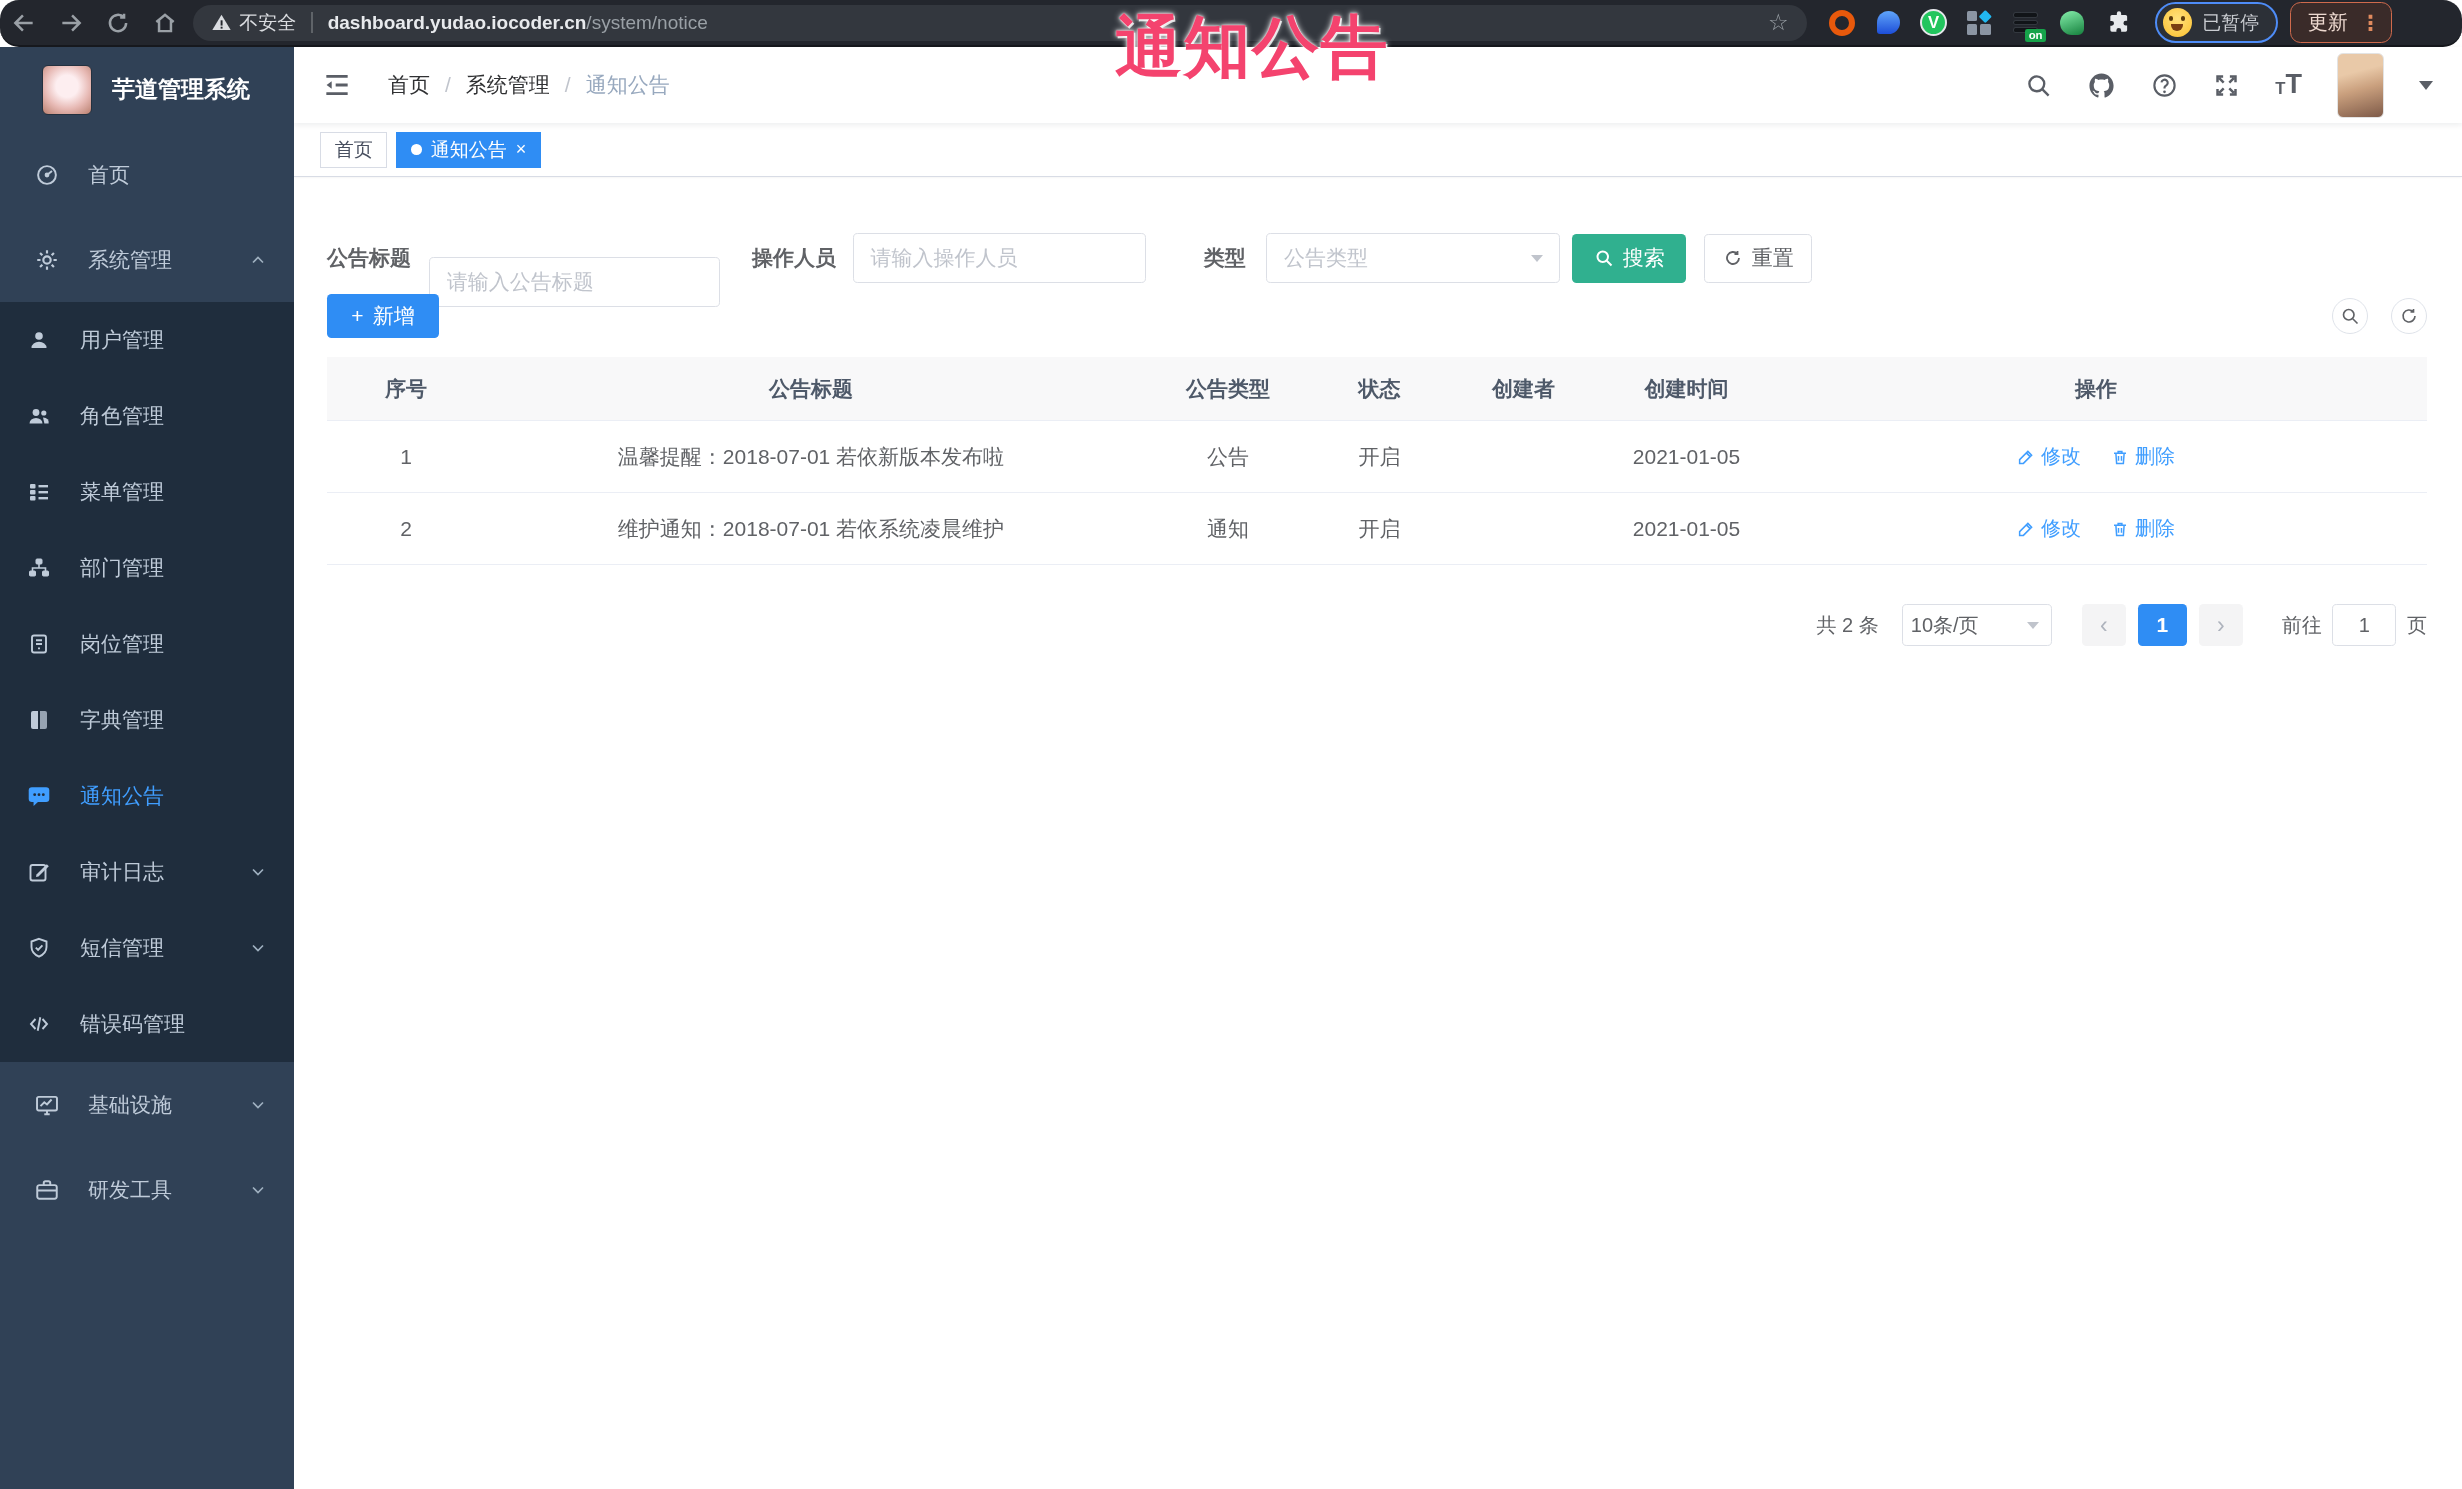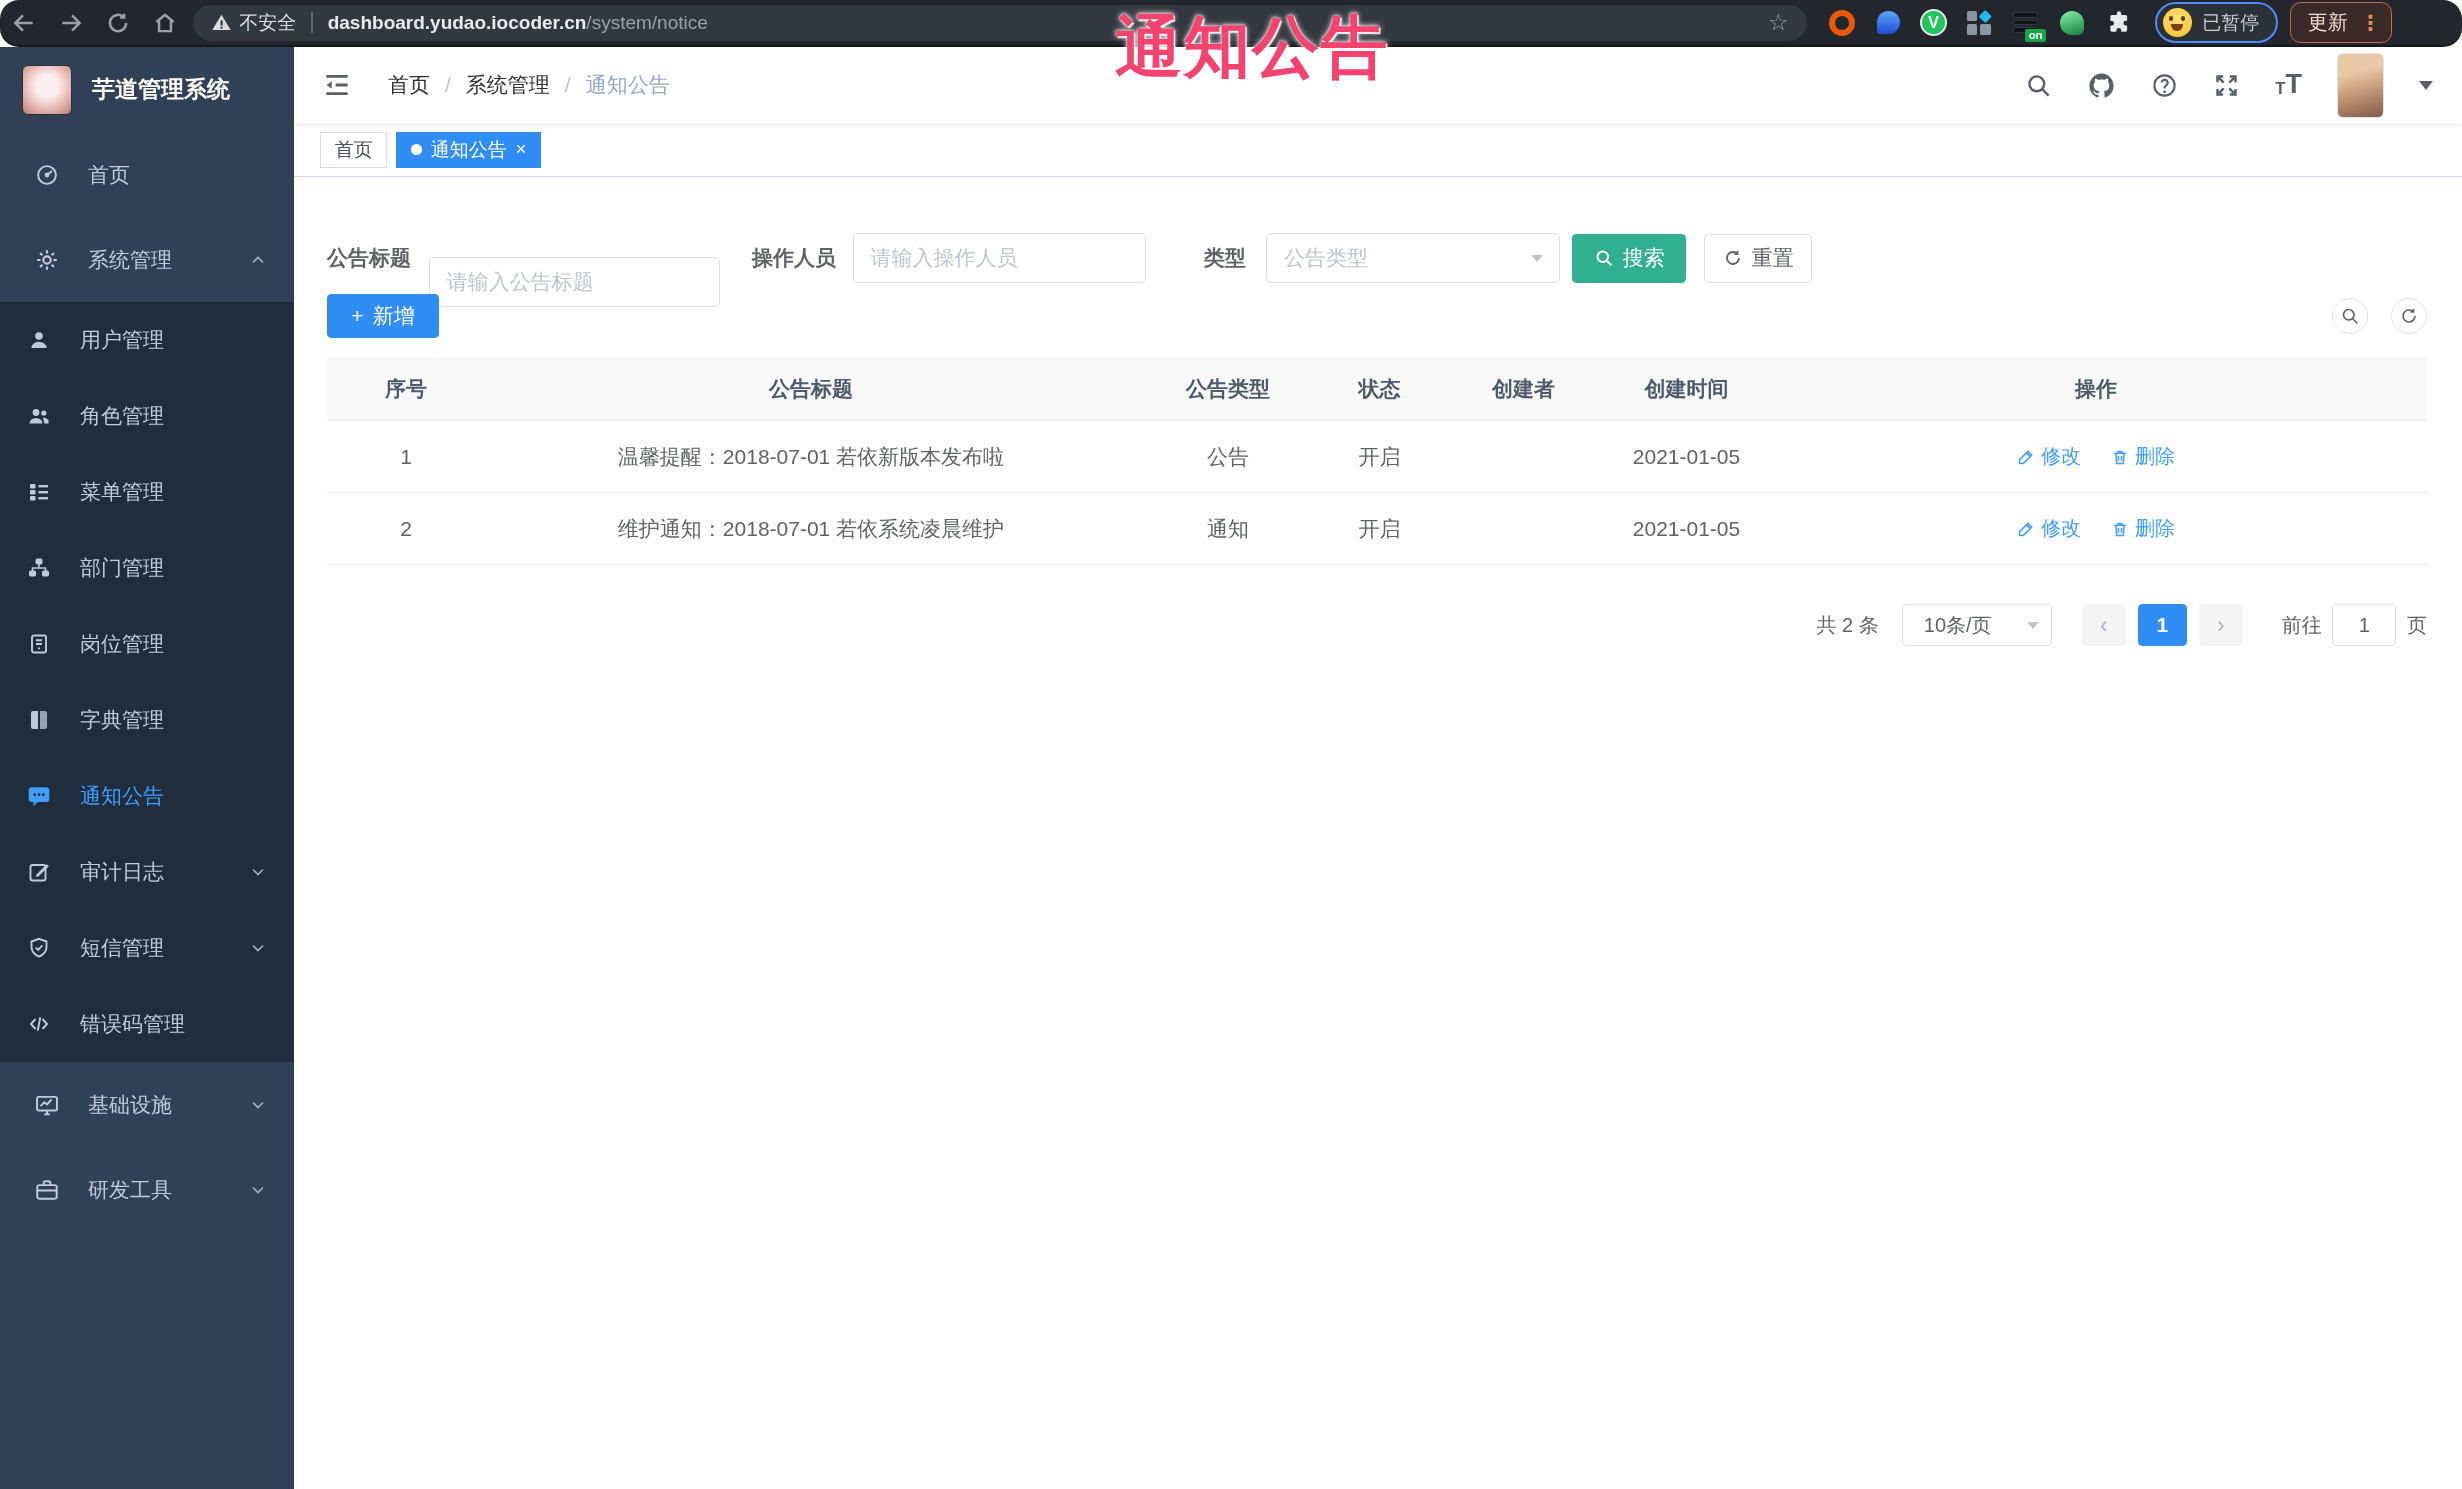--- a/index.html
+++ b/index.html
@@ -40,21 +40,21 @@
   .emoji { width:29px; height:29px; border-radius:50%; background:radial-gradient(circle at 50% 38%,#ffe17d,#fcc02e); position:relative; }
   .emoji:before { content:""; position:absolute; left:6px; top:8.3px; width:4.6px; height:4.6px; border-radius:50%; background:#5b3a0d; box-shadow:12px 0 0 #5b3a0d; }
   .emoji:after { content:""; position:absolute; left:8.3px; top:16px; width:12px; height:6.8px; border-radius:0 0 12px 12px; background:#7a3f12; }
   .paused-txt { color:#c9ccd1; font-size:19px; }
   .update-pill { margin-left:12px; border:1.5px solid #cf6a4c; background:#3a2b29; border-radius:10.6px; padding:0 10.6px 0 16.7px; gap:12px; }
   .update-txt { color:#ecd8cf; font-size:20px; }
   .dots { color:#e08a5e; font-size:21px; font-weight:700; }
 
   
   .sidebar { position:absolute; left:0; top:47px; width:294px; height:1443px; background:#304156; z-index:5; }
-  .logo-row { height:85px; display:flex; align-items:center; padding-left:22px; gap:20px; }
+  .logo-row { height:85px; display:flex; align-items:center; padding-left:42px; gap:20px; }
   .logo-img { width:50px; height:50px; border-radius:6px;
     background:radial-gradient(circle at 50% 42%,#fdeef0 0 30%,#e7b9b4 62%,#b97f6e); border:0.8px solid #24313f; }
   .app-title { color:#fff; font-size:23px; font-weight:700; }
   .mitem { height:85px; display:flex; align-items:center; color:#bfcbd9; font-size:21px; padding:0 26px 0 32px; gap:26px; cursor:pointer; }
   .sub { background:#1f2d3d; }
   .sub .mitem { height:76px; padding-left:24px; }
   .micon { width:30px; display:flex; justify-content:center; }
   .chev { margin-left:auto; color:#9fb0c0; }
   .mitem.active { color:#409eff; }
 
@@ -111,21 +111,21 @@
   .tr { height:72px; }
   .cell { text-align:center; }
   .c0{width:158px} .c1{width:652px} .c2{width:182px} .c3{width:121px} .c4{width:167px} .c5{width:159px} .c6{width:660px}
   .ops { display:flex; justify-content:center; align-items:center; gap:30px; }
   .oplink { display:flex; align-items:center; gap:6px; color:#409eff; font-size:20px; cursor:pointer; }
 
   
   .pagination { position:absolute; right:35px; top:426px; height:44px; display:flex; align-items:center; font-size:20px; color:#606266; }
   .pg-total { margin-right:23px; }
   .pg-size { width:150px; height:42px; border:0.8px solid #dcdfe6; border-radius:4.6px; display:flex; align-items:center;
-    padding:0 12px 0 21px; color:#606266; margin-right:30px; }
+    padding:0 12px 0 8px; color:#606266; margin-right:30px; }
   .pg-btn { width:44px; height:42px; background:#f4f4f5; border-radius:4.6px; color:#aeb3bd; font-size:23px;
     display:flex; align-items:center; justify-content:center; cursor:pointer; }
   .pg-cur { width:49px; height:42px; background:#2f8df4; border-radius:4.6px; color:#fff; font-weight:700; font-size:21px;
     display:flex; align-items:center; justify-content:center; margin:0 12px; }
   .pg-goto { margin-left:39px; margin-right:10.6px; }
   .pg-input { width:64px; height:42px; border:0.8px solid #dcdfe6; border-radius:4.6px; text-align:center; font-size:20px;
     color:#606266; outline:none; font-family:inherit; }
   .pg-unit { margin-left:10.6px; }
 </style>
 </head>

